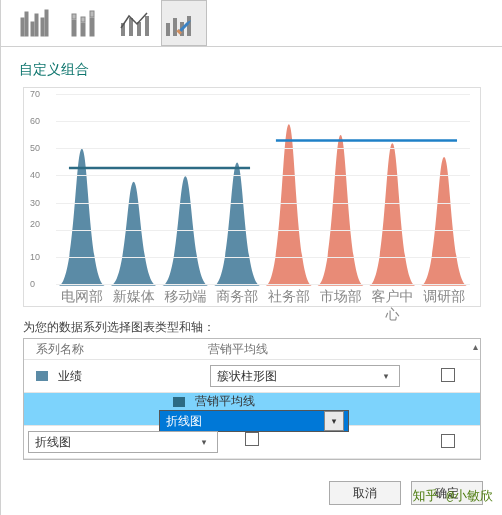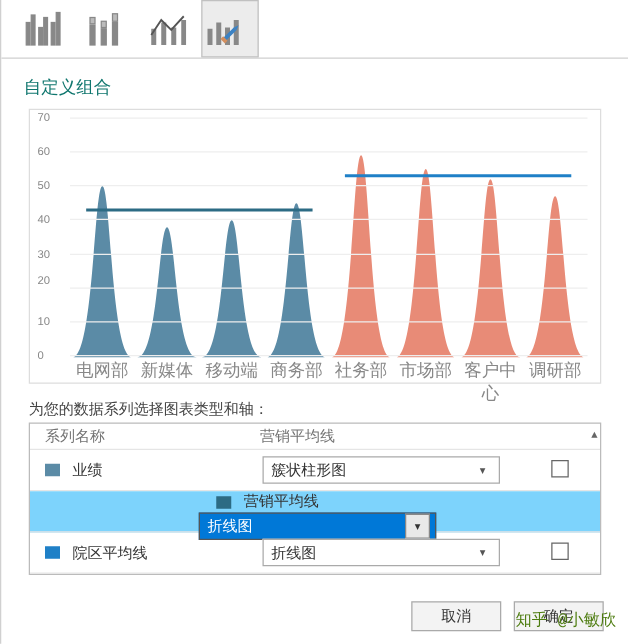--- a/index.html
+++ b/index.html
@@ -251,24 +251,20 @@
         </div>
         <div class="col-type">
           <div class="combo selected">
             <span>折线图</span>
             <span class="arrow">▾</span>
           </div>
         </div>
         <div class="col-axis"><span class="checkbox"></span></div>
       </div>
       <div class="row">
-        <div class="col-name">
-          <span class="color-mark" style="background:#1f80c7"></span>
-          <span>院区平均线</span>
-        </div>
         <div class="col-type">
           <div class="combo">
             <span>折线图</span>
             <span class="arrow">▾</span>
           </div>
         </div>
         <div class="col-axis"><span class="checkbox"></span></div>
       </div>
     </div>
 </div>

